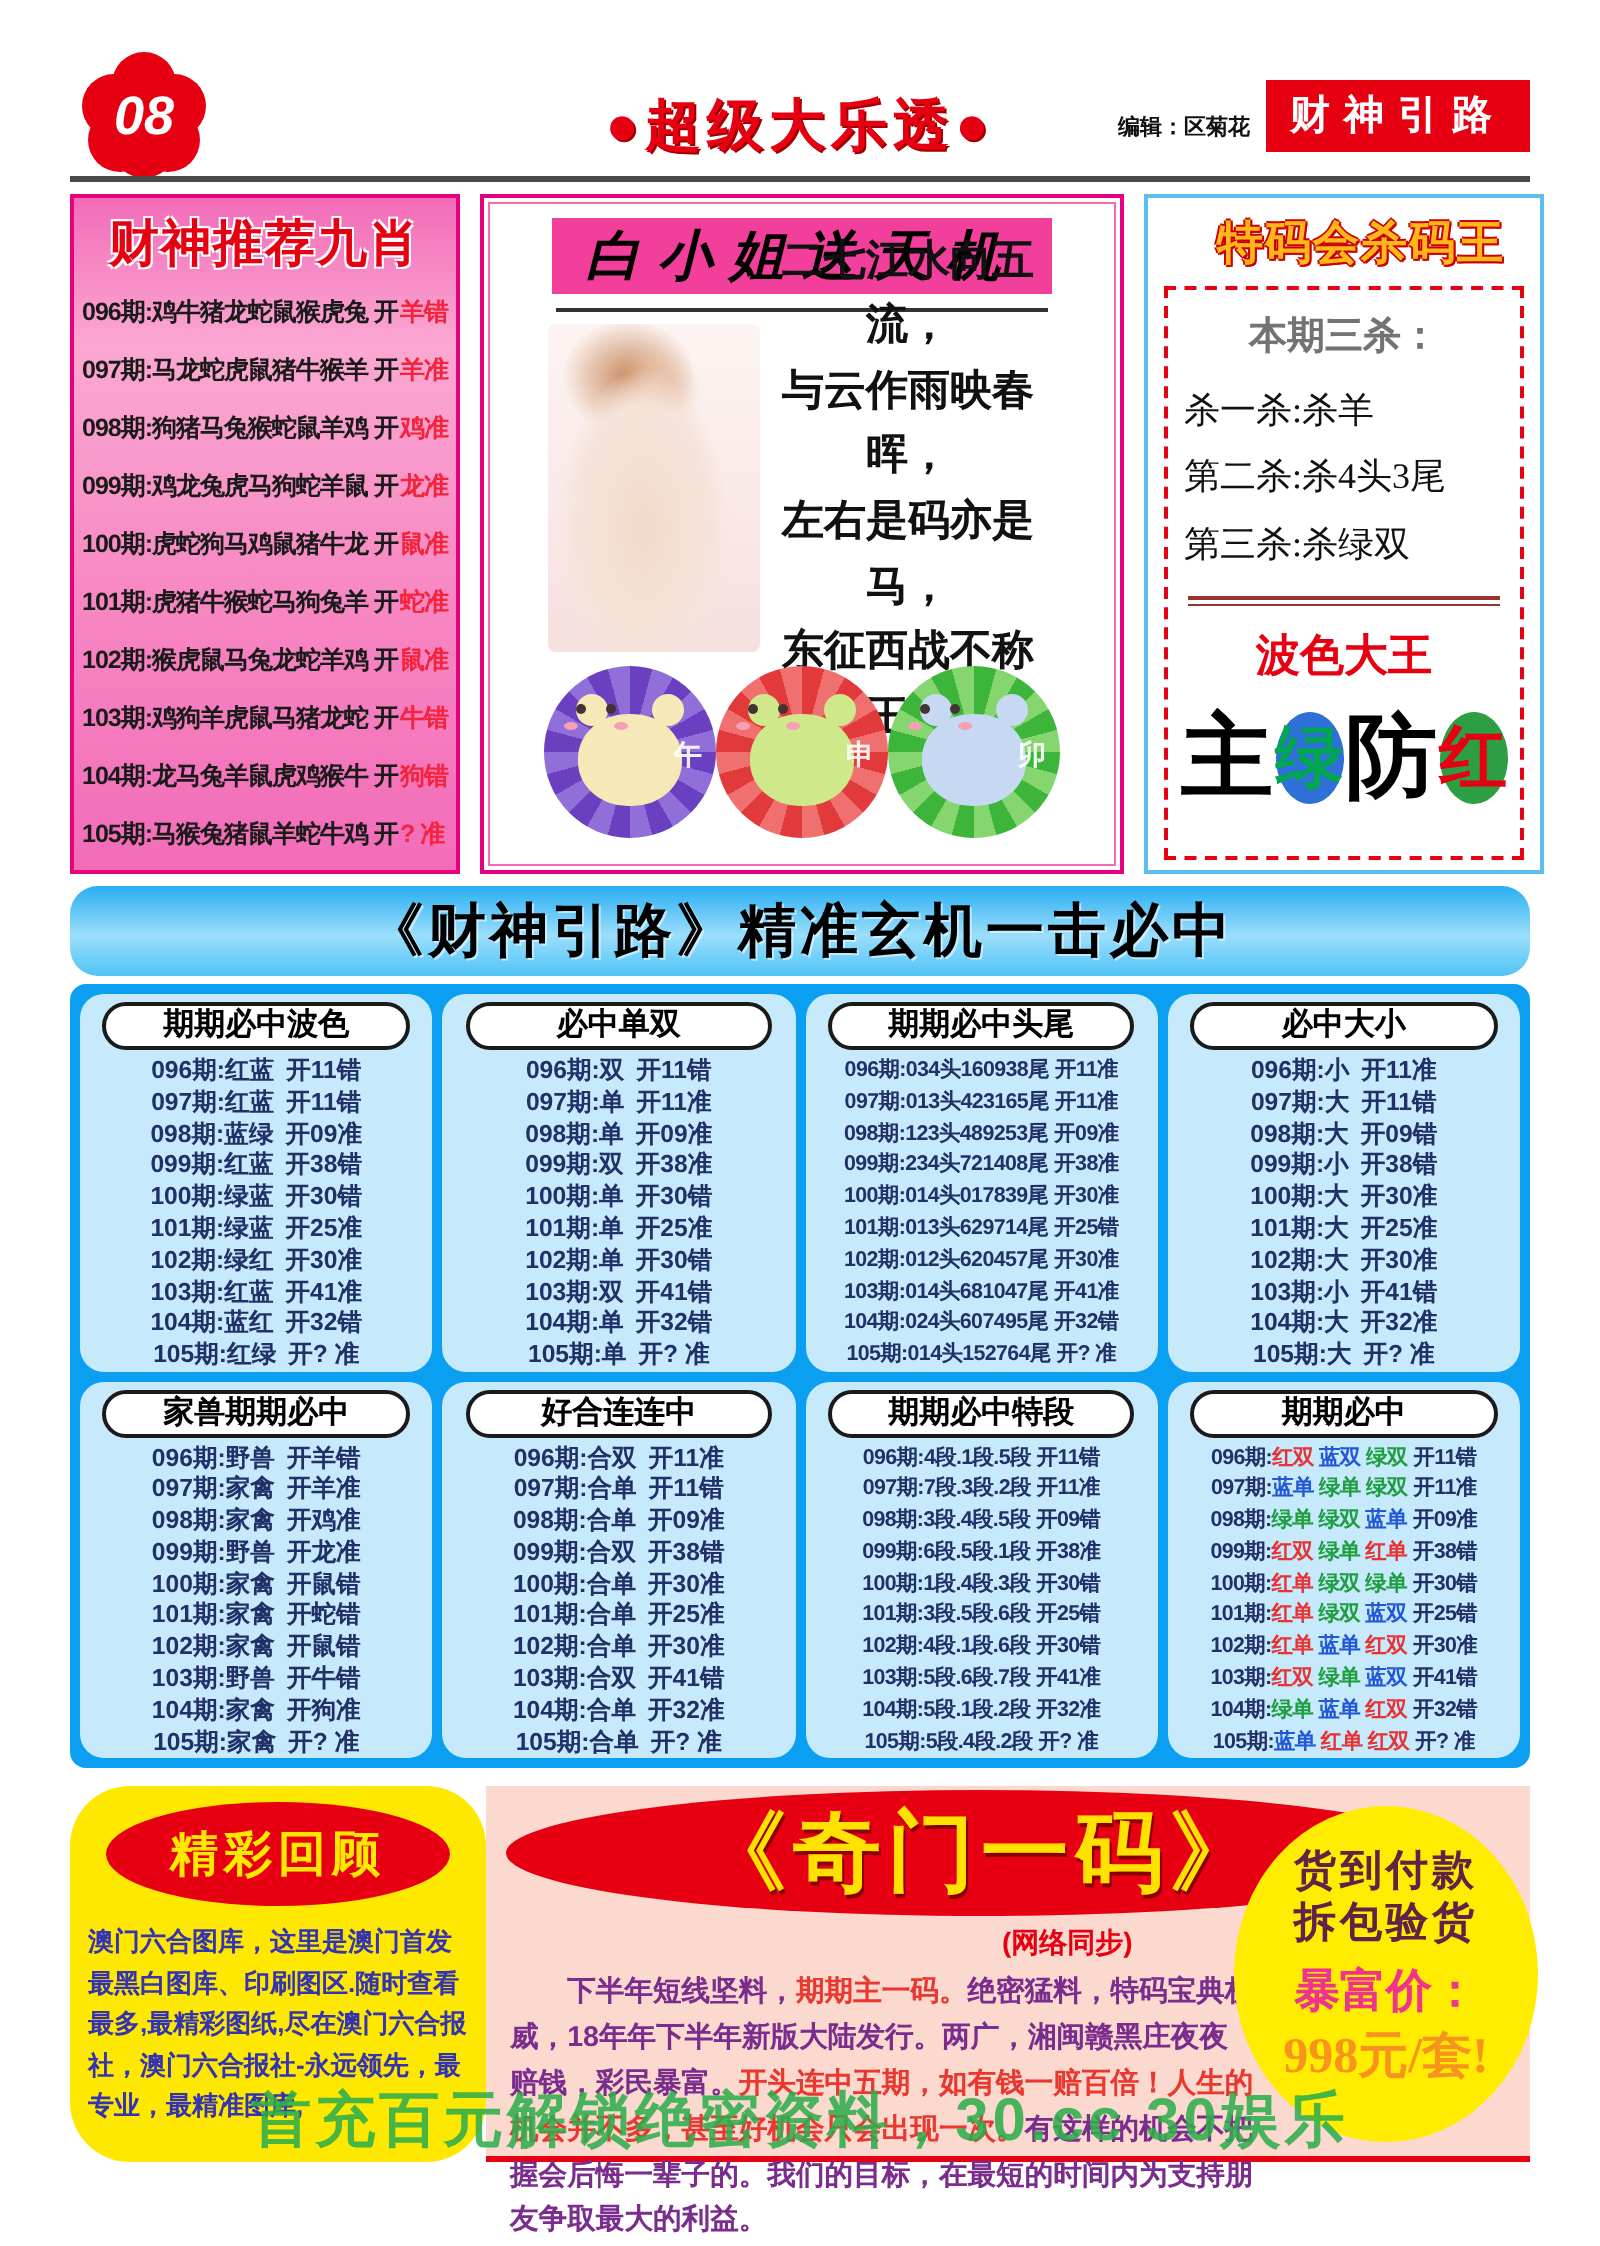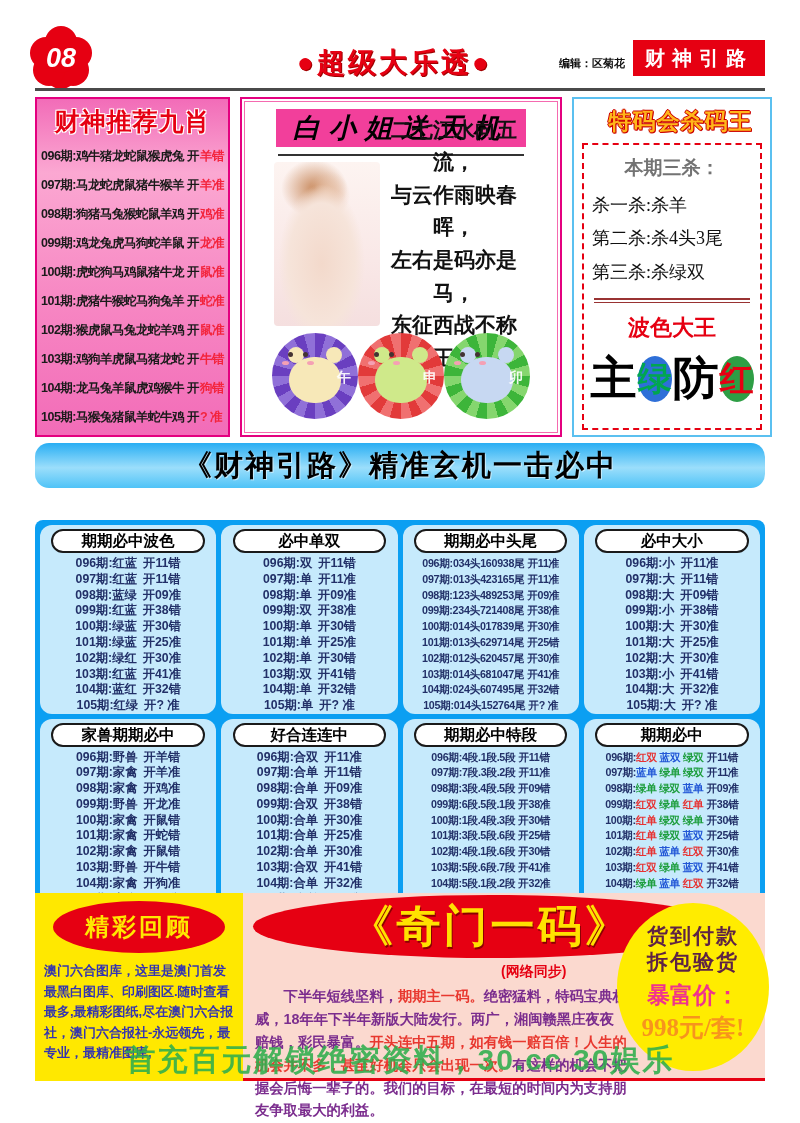--- a/index.html
+++ b/index.html
@@ -2,21 +2,21 @@
 <html><head>
 <meta charset="utf-8">
 <style>
   * { margin:0; padding:0; box-sizing:border-box; }
   html,body { background:#ffffff; }
   .page { position:relative; width:800px; height:1123px; margin:0 auto; background:#fff; overflow:hidden;
           font-family:"Liberation Sans","DejaVu Sans",sans-serif; }
   .serif { font-family:"Liberation Serif","DejaVu Serif",serif; }
 
   
-  .hdr { position:absolute; top:36px; left:24px; right:35px; height:50px; }
+  .hdr { position:absolute; top:36px; left:35px; right:35px; height:50px; }
   .flower { position:absolute; left:8px; top:-4px; width:58px; height:52px; }
   .flower .petals { position:absolute; left:50%; top:50%; width:30px; height:30px; margin:-15px 0 0 -15px;
     background:#e60012; border-radius:50%;
     box-shadow:-15px -5px 0 1px #e60012, 15px -5px 0 1px #e60012, -12px 12px 0 1px #e60012,
                12px 12px 0 1px #e60012, 0 -16px 0 1px #e60012, 0 15px 0 1px #e60012; }
   .flower .num { position:absolute; inset:0; display:flex; align-items:center; justify-content:center;
     color:#fff; font-size:27px; font-weight:bold; font-style:italic; }
   .hdr-title { position:absolute; left:0; right:0; top:8px; text-align:center; font-size:28px; font-weight:bold;
     color:#e60012; letter-spacing:3px; text-shadow:1px 1px 0 #a00000; }
   .editor { position:absolute; right:140px; top:20px; font-size:11px; color:#111; font-weight:bold; }
@@ -84,36 +84,36 @@
   .kk-circle.bgblue  { background:#2e6fd8; color:#00a650; }
   .kk-circle.bggreen { background:#2e9e45; color:#e60012; }
 
   
   .banner { position:absolute; top:443px; left:35px; right:35px; height:45px; border-radius:14px;
     background:linear-gradient(180deg,#29aef3 0%,#9bdefb 55%,#4fc3f7 100%);
     display:flex; align-items:center; justify-content:center; font-size:29px; font-weight:bold; color:#000;
     letter-spacing:2px; text-shadow:1px 1px 0 rgba(255,255,255,.55); }
 
   
-  .tables { position:absolute; top:520px; left:35px; right:35px; height:392px; background:#0b9ff2;
+  .tables { position:absolute; top:492px; left:35px; right:35px; height:392px; background:#0b9ff2;
     border-radius:8px; padding:5px; display:grid; grid-template-columns:repeat(4,1fr);
     grid-template-rows:1fr 1fr; gap:5px; }
   .tbl { background:#c6eafc; border-radius:12px; overflow:hidden; padding:3px 0 0; }
   .tbl-title { width:87%; margin:1px auto 3px; background:#fff; border:2px solid #1a1a1a; border-radius:16px;
     text-align:center; font-weight:bold; font-size:15.5px; color:#000; line-height:20px; white-space:nowrap; }
   .tbl-row { text-align:center; font-weight:bold; font-size:12.3px; line-height:15.8px; color:#223068;
     white-space:nowrap; }
   .tbl-row .rgap { margin-left:6px; }
   .tbl.dense .tbl-row { font-size:10.7px; letter-spacing:-0.3px; }
   .tbl.dense .tbl-row .rgap { margin-left:3px; }
   .c-r { color:#e63333; } .c-b { color:#2257d6; } .c-g { color:#1e9e3e; }
 
   
   .bottom { position:absolute; top:893px; left:35px; right:35px; height:188px; }
-  .recap { position:absolute; left:0; top:0; width:208px; height:188px; background:#ffe800; padding:8px 9px; }
+  .recap { position:absolute; left:0; top:0; width:208px; height:188px; background:#ffe800; padding:8px 9px;border-radius:30px; }
   .recap-oval { width:172px; height:52px; margin:0 auto 8px; background:#e60012; border-radius:50%;
     display:flex; align-items:center; justify-content:center; color:#ffe800; font-weight:bold;
     font-size:24px; letter-spacing:3px; }
   .recap-body { font-size:13px; font-weight:bold; color:#3434b0; line-height:1.58; }
 
   .qimen { position:absolute; left:208px; right:0; top:0; height:188px; background:#fbd9cf;
     border-bottom:3px solid #e60012; }
   .qimen-banner { position:absolute; left:10px; top:2px; width:475px; height:63px; background:#e60012;
     border-radius:50%; display:flex; align-items:center; justify-content:center; color:#ffe100;
     font-weight:bold; font-size:44px; font-family:"Liberation Serif","DejaVu Serif",serif;

